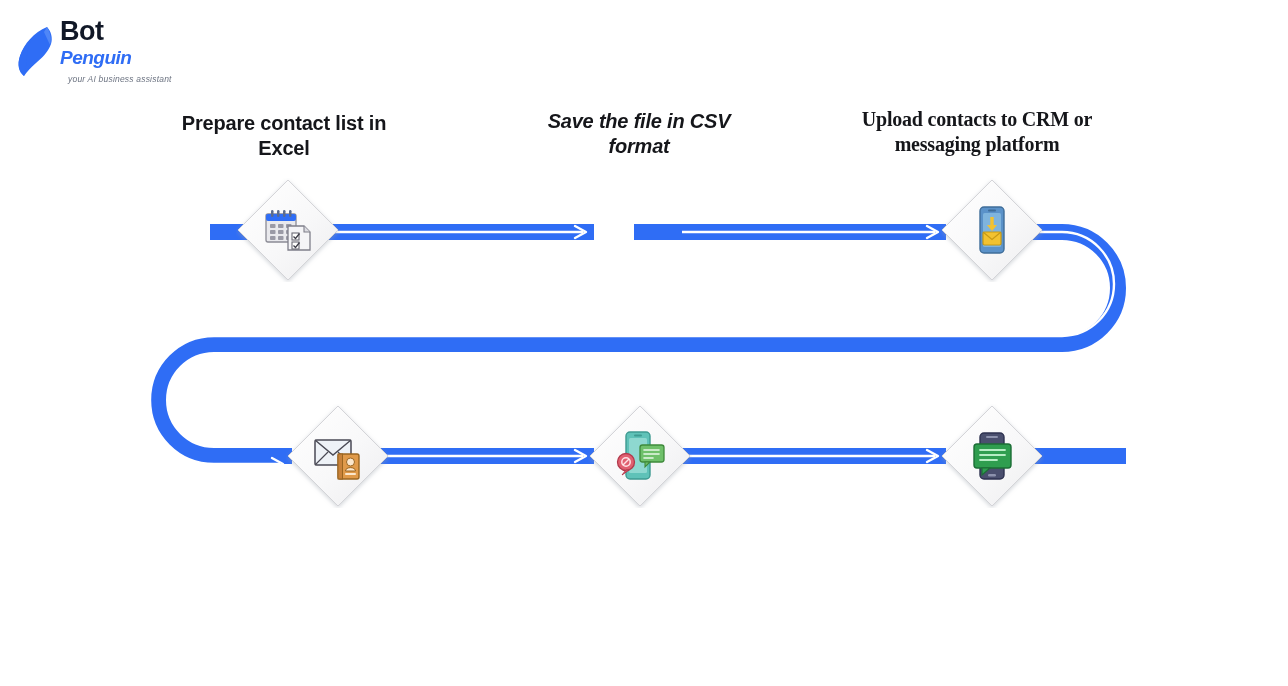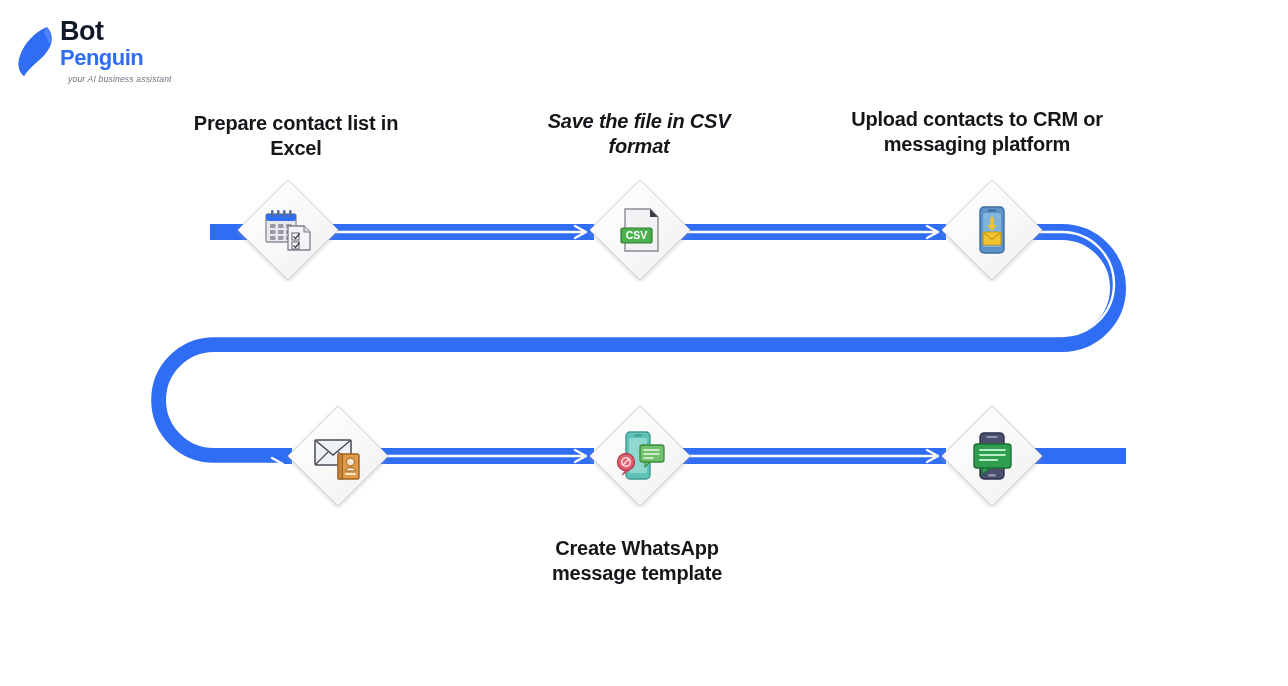--- a/index.html
+++ b/index.html
@@ -14,23 +14,24 @@
   
   .logo { position:absolute; left:14px; top:18px; width:175px; height:68px; }
   .logo-bird { position:absolute; left:0; top:8px; width:46px; height:52px; }
   .logo-text { position:absolute; left:46px; top:0px; }
   .logo-bot {
     font-size:27px; font-weight:bold; color:#111827;
     letter-spacing:-0.5px; line-height:26px;
     font-family:"Liberation Sans", sans-serif;
   }
   .logo-penguin {
-    font-size:22px; font-weight:bold; color:#2f6df5;
+    font-size:19px; font-weight:bold; color:#2f6df5;
     letter-spacing:-0.5px; line-height:28px;
     font-family:"Liberation Sans", sans-serif;
+    font-style:italic;
   }
   .logo-tag {
     position:absolute; left:46px; top:56px;
     font-size:8.5px; color:#6b7280; font-style:italic;
     letter-spacing:0.2px; white-space:nowrap;margin-left:8px;
   }
 
   
   .flow-svg { position:absolute; left:0; top:0; width:1288px; height:686px; }
 
@@ -39,23 +40,23 @@
     position:absolute;
     text-align:center;
     font-size:20px;
     font-weight:bold;
     color:#15161a;
     line-height:24.5px;
     letter-spacing:-0.2px;
     font-family:"Liberation Sans", sans-serif;
     white-space:pre-line;
   }
-  .lbl-0 { left:160px; top:111px; width:272px; }
+  .lbl-0 { left:148px; top:111px; width:272px; }
   .lbl-1 { left:510px; top:109px; width:258px;font-style:italic; }
-  .lbl-2 { left:838px; top:107px; width:278px; }
+  .lbl-2 { left:838px; top:107px; width:278px;font-family:Liberation Serif, serif; }
   .lbl-3 { left:178px; top:536px; width:280px; }
   .lbl-4 { left:518px; top:536px; width:238px; }
   .lbl-5 { left:868px; top:536px; width:248px; }
 
   
   .node {
     position:absolute;
     width:104px; height:104px;
   }
   .diamond {
@@ -180,31 +181,20 @@
       <path d="M44 24 L44 30 L50 30" fill="#dcdce2" stroke="#7f7f8a" stroke-width="1.1"></path>
       <rect x="32" y="31" width="7" height="7" fill="#ffffff" stroke="#6b6b76" stroke-width="1.1"></rect>
       <path d="M33.5 34.5 L35.5 36.5 L39.5 31.5" stroke="#3d3d48" stroke-width="1.3" fill="none"></path>
       <rect x="32" y="40" width="7" height="7" fill="#ffffff" stroke="#6b6b76" stroke-width="1.1"></rect>
       <path d="M33.5 43.5 L35.5 45.5 L39.5 40.5" stroke="#3d3d48" stroke-width="1.3" fill="none"></path>
     </svg>
   </div>
   <div class="node-label lbl-0">Prepare contact list in
 Excel</div>
 
-  <div class="node n1">
-    <svg class="diamond" viewBox="0 0 104 104">
-      <polygon points="52,2 102,52 52,102 2,52" fill="url(#diaFill)" stroke="#d4d4d8" stroke-width="1" filter="url(#dshadow)"></polygon>
-    </svg>
-    <svg class="node-icon" viewBox="0 0 56 56">
-      <path d="M13 7 L38 7 L46 15 L46 49 L13 49 Z" fill="#f2f2f5" stroke="#8a8a95" stroke-width="1.4"></path>
-      <path d="M38 7 L38 15 L46 15 Z" fill="#3c3c44"></path>
-      <rect x="9" y="26" width="31" height="15" rx="2" fill="#4caf50" stroke="#2e7d32" stroke-width="1.2"></rect>
-      <text x="24.5" y="37" font-family="'Liberation Sans', sans-serif" font-size="10.5" font-weight="bold" fill="#ffffff" text-anchor="middle">CSV</text>
-    </svg>
-  </div>
   <div class="node-label lbl-1">Save the file in CSV
 format</div>
 
   <div class="node n2">
     <svg class="diamond" viewBox="0 0 104 104">
       <polygon points="52,2 102,52 52,102 2,52" fill="url(#diaFill)" stroke="#d4d4d8" stroke-width="1" filter="url(#dshadow)"></polygon>
     </svg>
     <svg class="node-icon" viewBox="0 0 56 56">
       <rect x="16" y="5" width="24" height="46" rx="4" fill="#5b92c9" stroke="#3f6d99" stroke-width="1.4"></rect>
       <rect x="19" y="11" width="18" height="34" rx="1.5" fill="#7fb4dd"></rect>
@@ -250,22 +240,20 @@
         <path d="M32 26 L47 26"></path>
         <path d="M32 30 L41 30"></path>
       </g>
 
       <circle cx="14" cy="34" r="8.5" fill="#e06070" stroke="#b23a4c" stroke-width="1.3"></circle>
       <path d="M14 42 L10 47 L17 42 Z" fill="#e06070" stroke="#b23a4c" stroke-width="1"></path>
       <circle cx="14" cy="34" r="4.2" fill="none" stroke="#ffe2e6" stroke-width="1.5"></circle>
       <path d="M11 37 L17 31" stroke="#ffe2e6" stroke-width="1.5"></path>
     </svg>
   </div>
-  <div class="node-label lbl-4">Create WhatsApp
-message template</div>
 
   <div class="node n5">
     <svg class="diamond" viewBox="0 0 104 104">
       <polygon points="52,2 102,52 52,102 2,52" fill="url(#diaFill)" stroke="#d4d4d8" stroke-width="1" filter="url(#dshadow)"></polygon>
     </svg>
     <svg class="node-icon" viewBox="0 0 56 56">
       <rect x="16" y="5" width="24" height="46" rx="4" fill="#4a4f6e" stroke="#2e3250" stroke-width="1.4"></rect>
       <rect x="22" y="8" width="12" height="2" rx="1" fill="#8d92ad"></rect>
       <rect x="24" y="46" width="8" height="2.5" rx="1.2" fill="#8d92ad"></rect>
       <rect x="10" y="16" width="37" height="24" rx="3" fill="#2f9e4f" stroke="#1c6e36" stroke-width="1.4"></rect>

